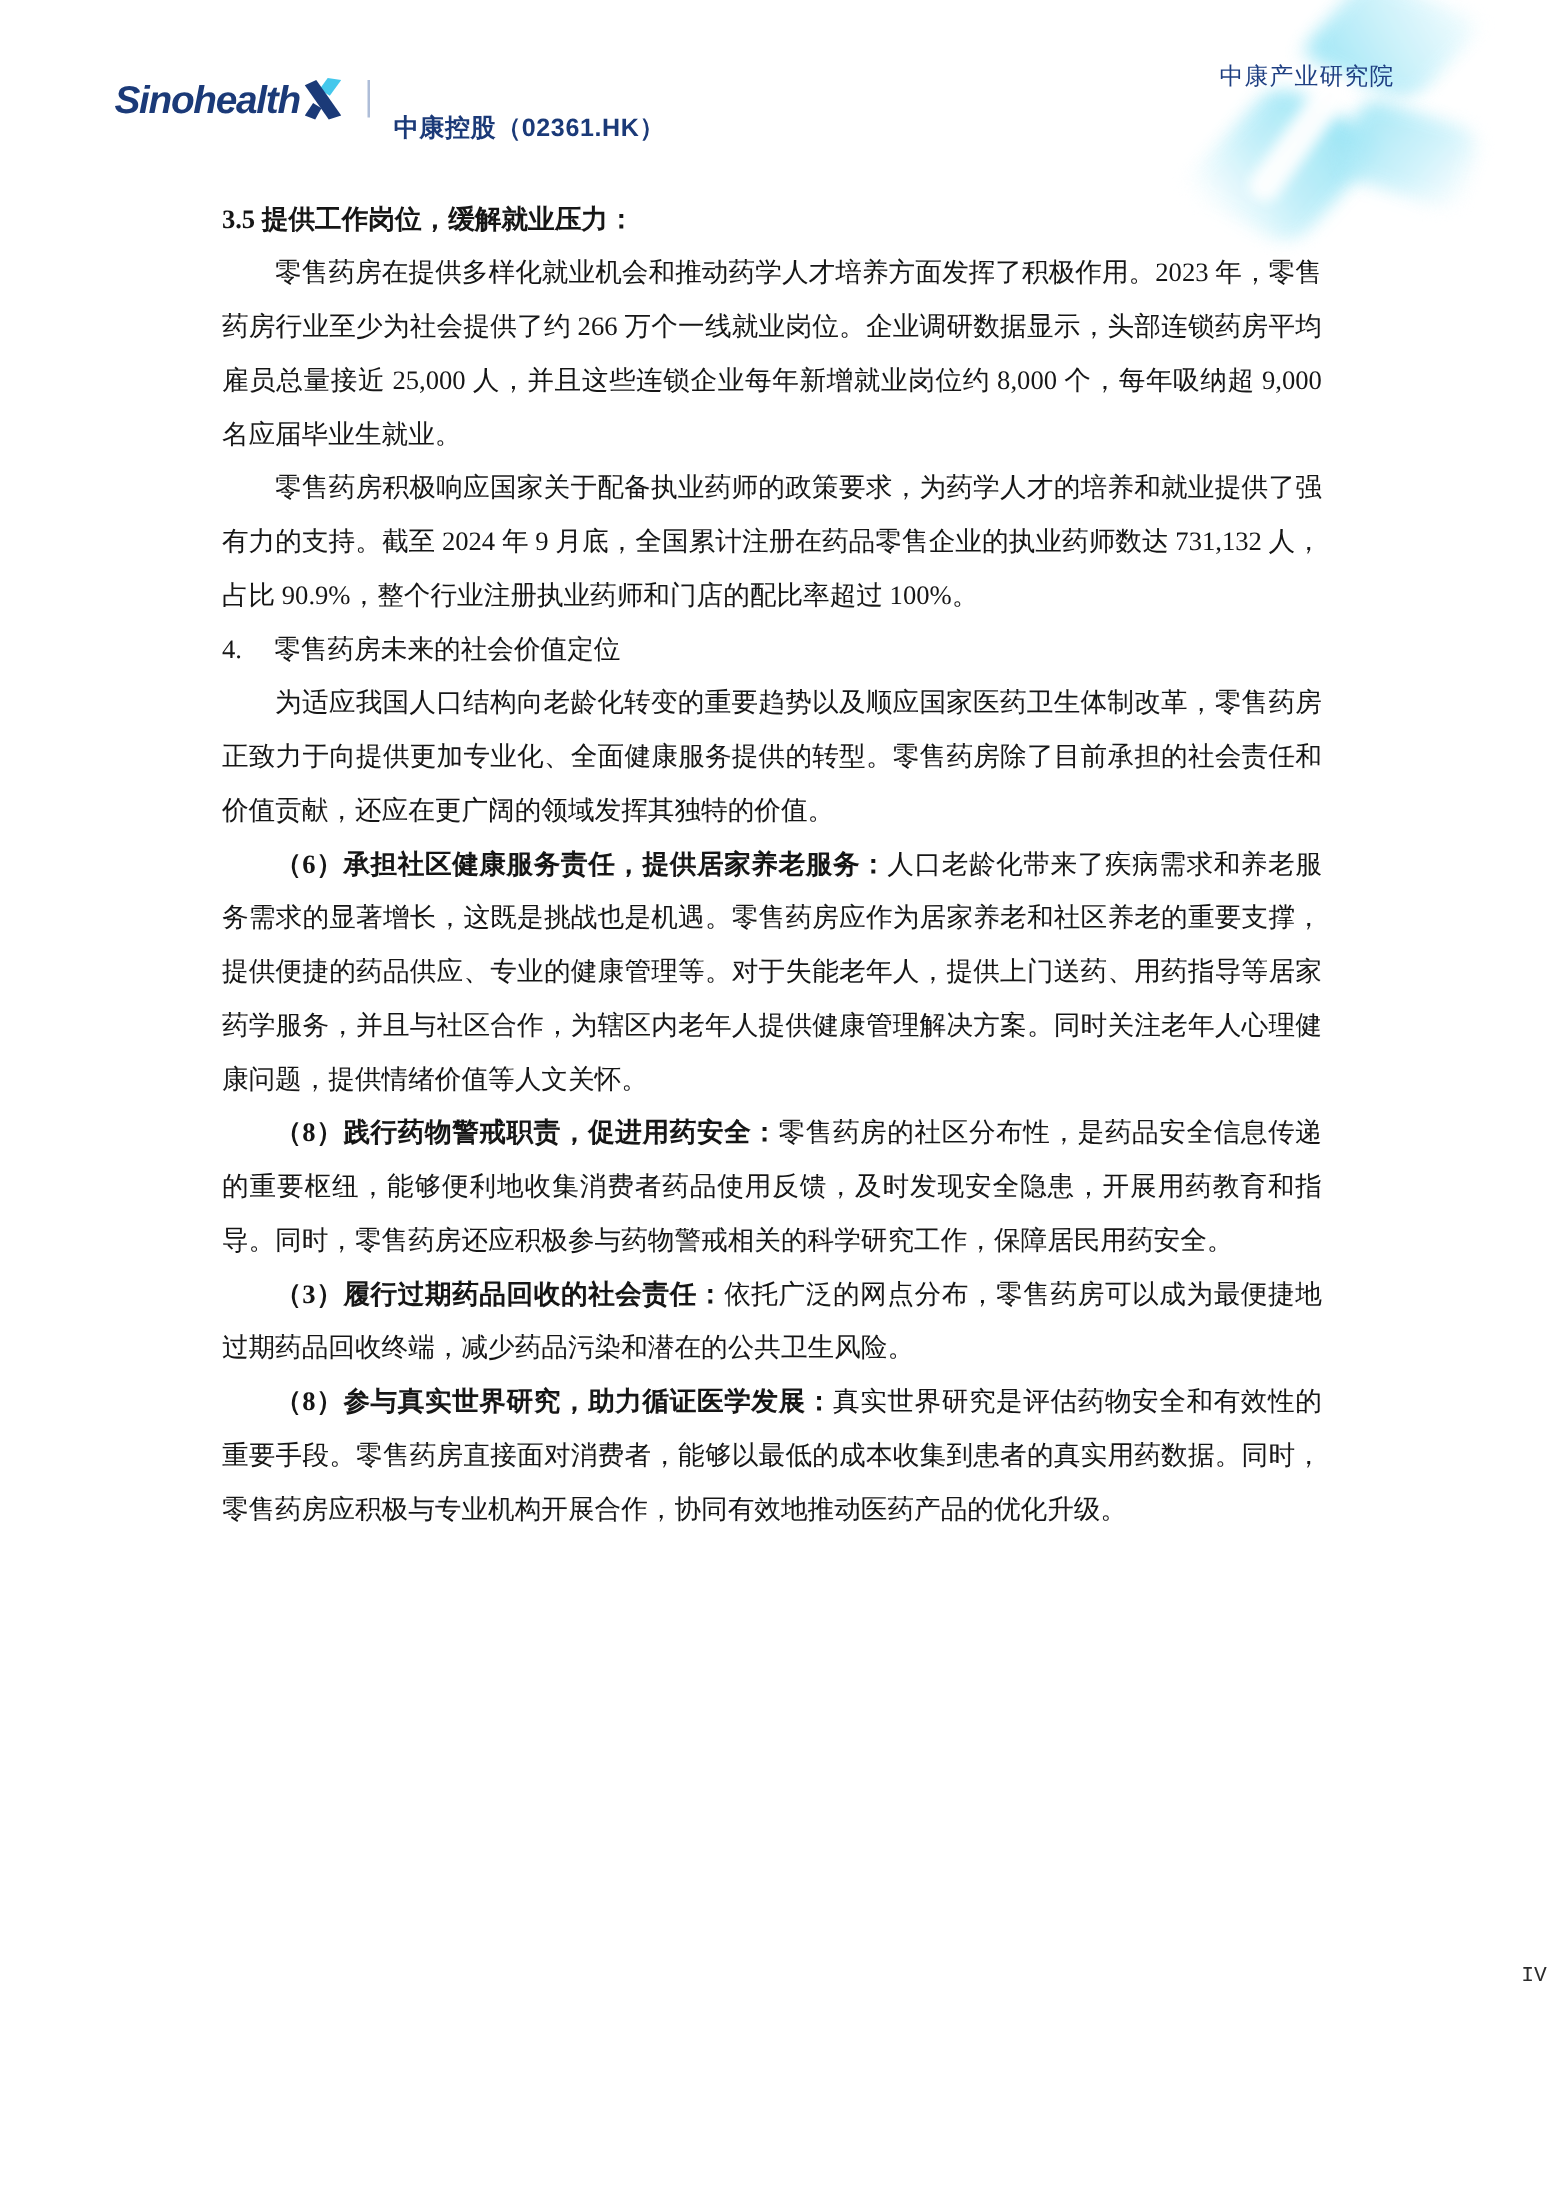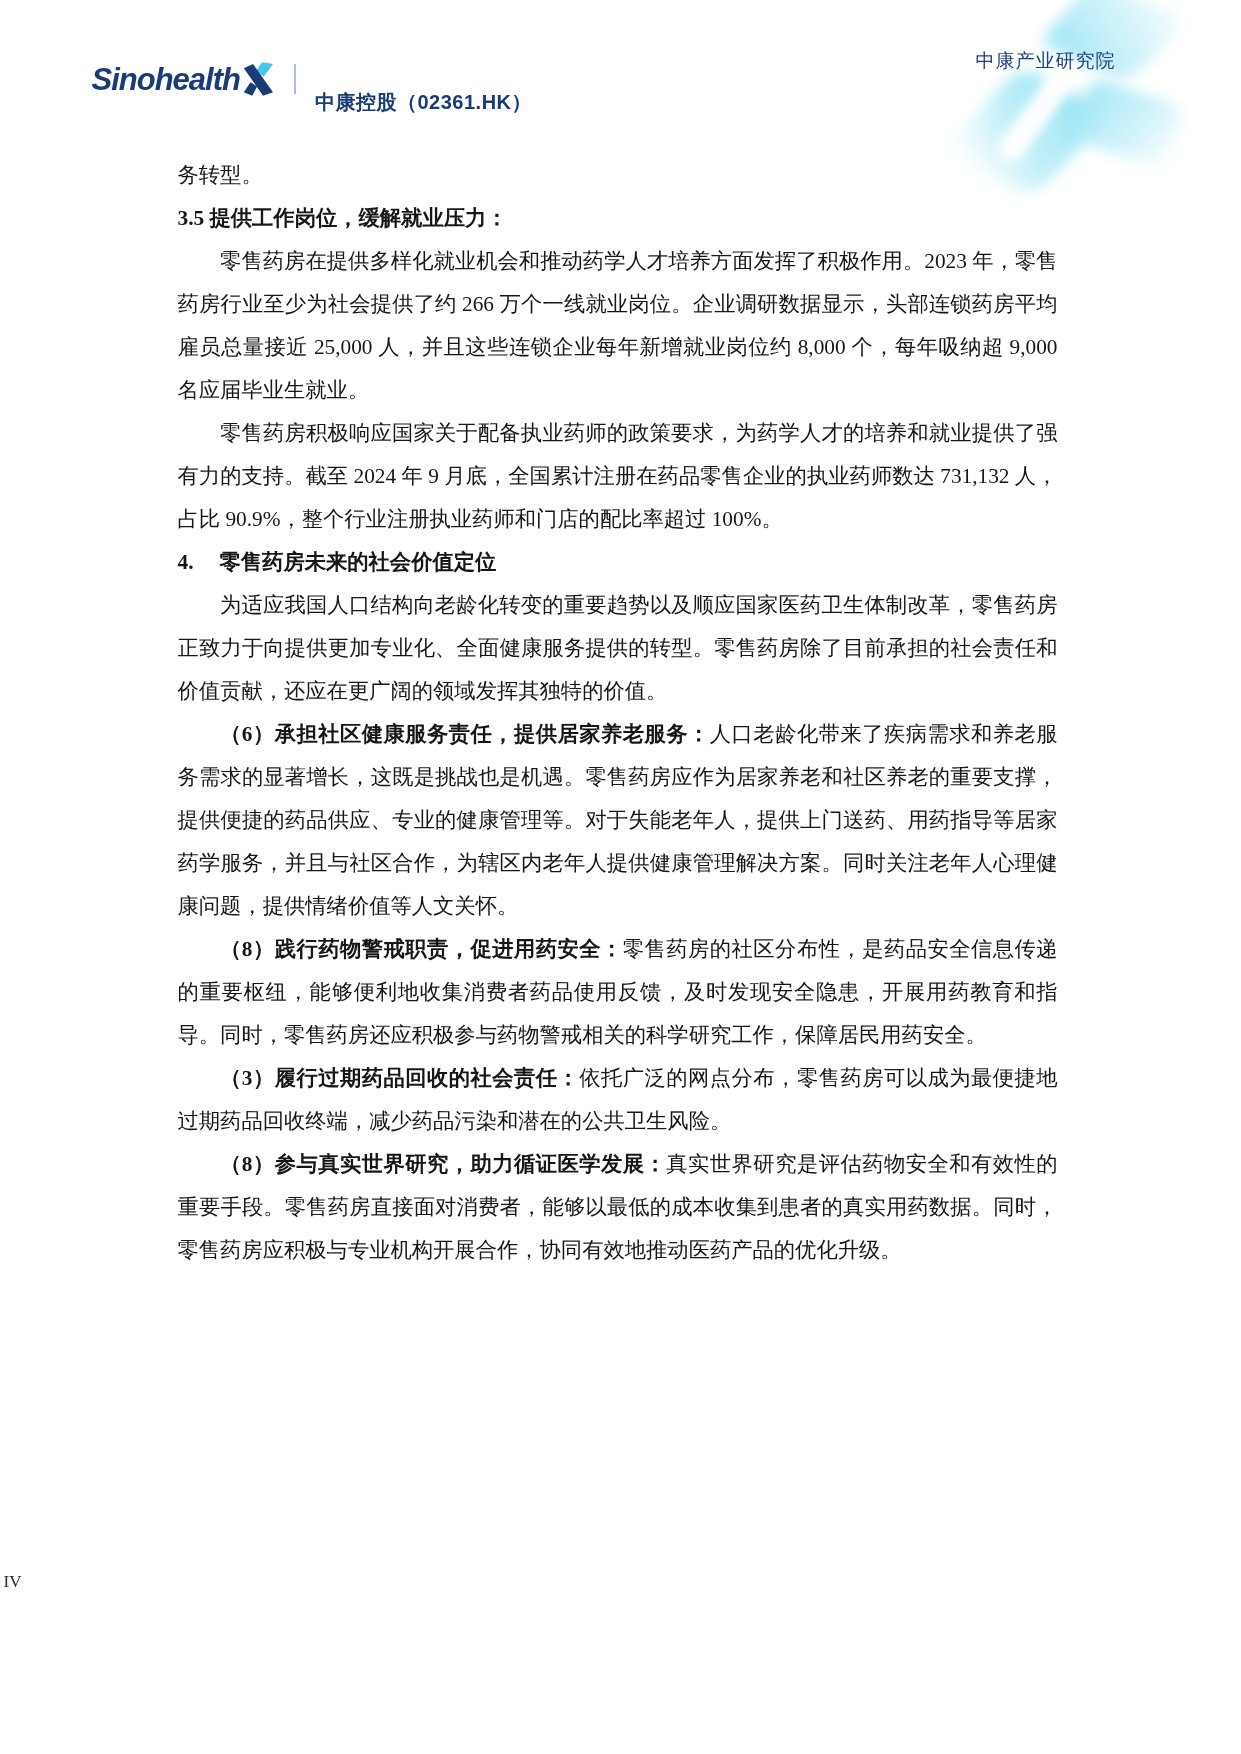--- a/index.html
+++ b/index.html
@@ -54,32 +54,32 @@
   
   .doc{
     position:absolute;left:174px;top:154px;width:880px;z-index:2;
     font-size:21.3px;line-height:43px;text-align:justify;text-justify:inter-ideograph;
   }
   .doc p{margin:0;}
   .cont{margin:0;}
   .h35{margin:10px 0 0;font-weight:bold;}
   .p-emp{margin:13px 0 0;text-indent:2em;}
   .p-pharm{margin:45px 0 0;text-indent:2em;}
-  .h4{margin:46px 0 0;font-weight:bold;}
+  .h4{margin:46px 0 0;font-weight:normal;}
   .h4 .h4-title{margin-left:26px;}
   .p-future{margin:23px 0 0;text-indent:2em;}
   .item{text-indent:2em;}
   .item-1{margin:45px 0 0;}
   .item-2,.item-3,.item-4{margin:36px 0 0;}
   .lead{font-weight:bold;}
 
   
   .footer{
-    position:absolute;left:0;right:0;top:1572px;text-align:left;z-index:2;
-    font-family:Liberation Serif, serif;font-size:17px;color:#2b2b2b;
+    position:absolute;left:0;right:0;top:1572px;text-align:right;z-index:2;
+    font-family:Liberation Mono, monospace;font-size:17px;color:#2b2b2b;
   }
 </style>
 </head>
 <body>
 
 <div class="page">
 
   <div class="watermark">
     <div class="wm wm-top"></div>
     <div class="wm wm-left"></div>
@@ -93,21 +93,20 @@
       <polygon points="23,0 36,2 25,17 15,11" fill="#45c8ec"></polygon>
       <polygon points="1,7 12,2 36,36 24,40" fill="#1b3a78"></polygon>
       <polygon points="1,36 11,40 17,29 9,24" fill="#1b3a78"></polygon>
     </svg>
     <span class="hdr-divider"></span>
     <span class="company-name">中康控股（02361.HK）</span>
   </div>
   <div class="institute-name">中康产业研究院</div>
 
   <div class="doc">
-    <p class="cont">务转型。</p>
 
     <p class="h35">3.5 提供工作岗位，缓解就业压力：</p>
 
     <p class="p-emp">零售药房在提供多样化就业机会和推动药学人才培养方面发挥了积极作用。2023 年，零售药房行业至少为社会提供了约 266 万个一线就业岗位。企业调研数据显示，头部连锁药房平均雇员总量接近 25,000 人，并且这些连锁企业每年新增就业岗位约 8,000 个，每年吸纳超 9,000 名应届毕业生就业。</p>
 
     <p class="p-pharm">零售药房积极响应国家关于配备执业药师的政策要求，为药学人才的培养和就业提供了强有力的支持。截至 2024 年 9 月底，全国累计注册在药品零售企业的执业药师数达 731,132 人，占比 90.9%，整个行业注册执业药师和门店的配比率超过 100%。</p>
 
     <p class="h4"><span>4.</span><span class="h4-title">零售药房未来的社会价值定位</span></p>
 
     <p class="p-future">为适应我国人口结构向老龄化转变的重要趋势以及顺应国家医药卫生体制改革，零售药房正致力于向提供更加专业化、全面健康服务提供的转型。零售药房除了目前承担的社会责任和价值贡献，还应在更广阔的领域发挥其独特的价值。</p>

